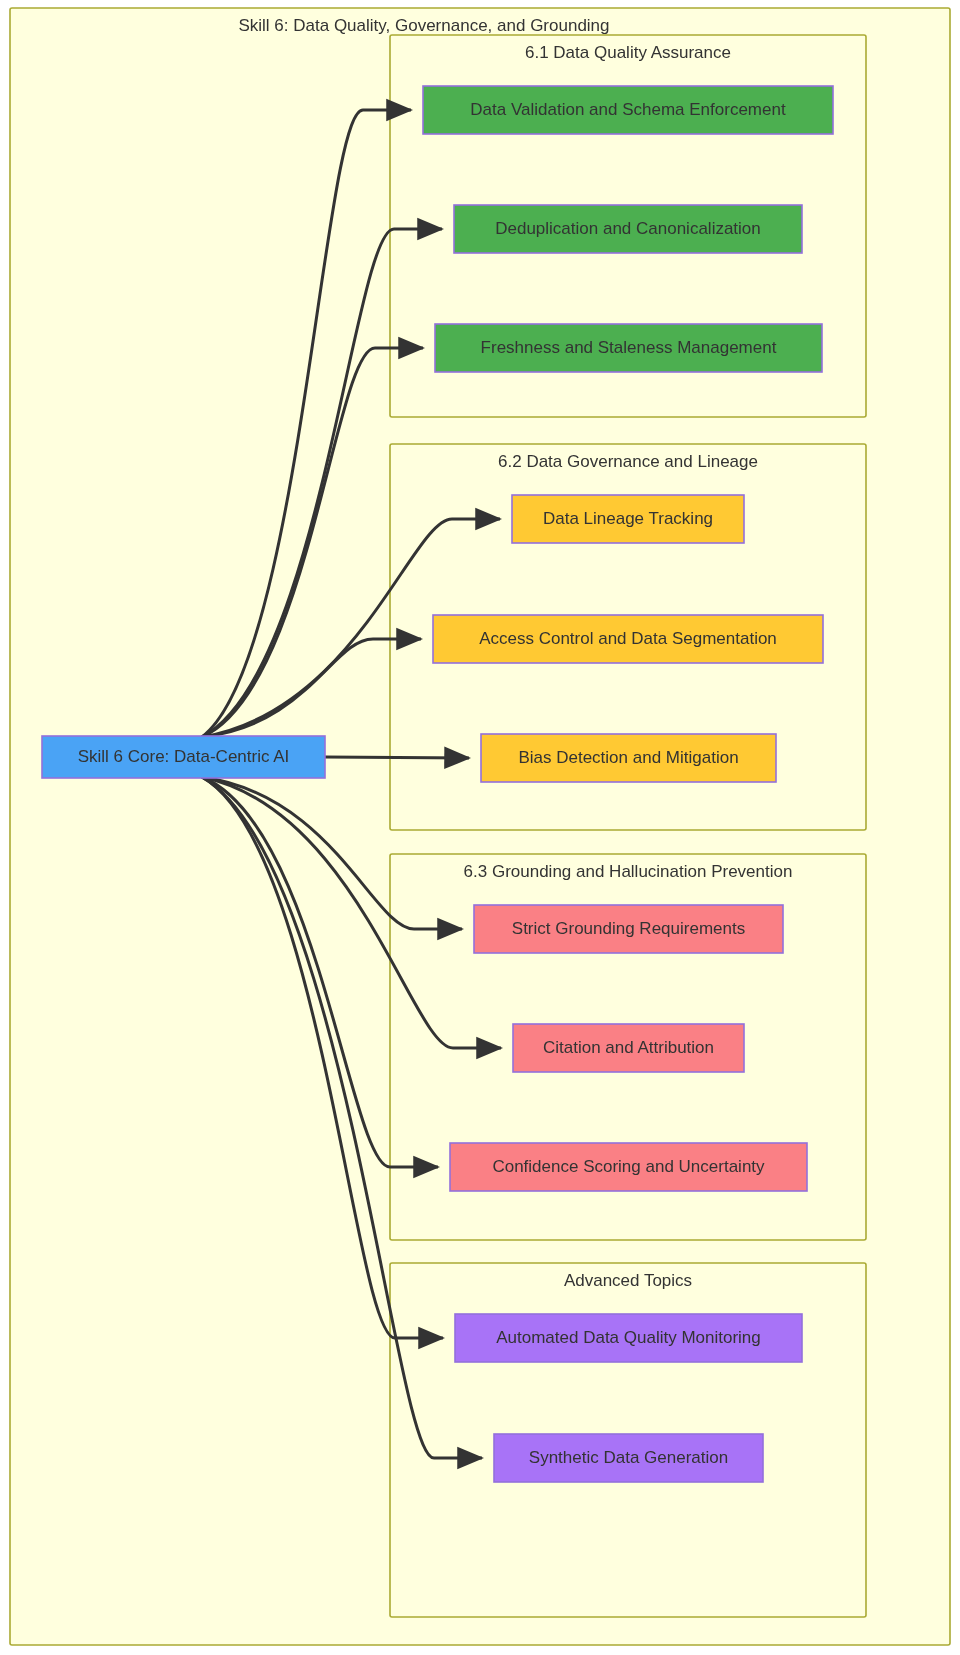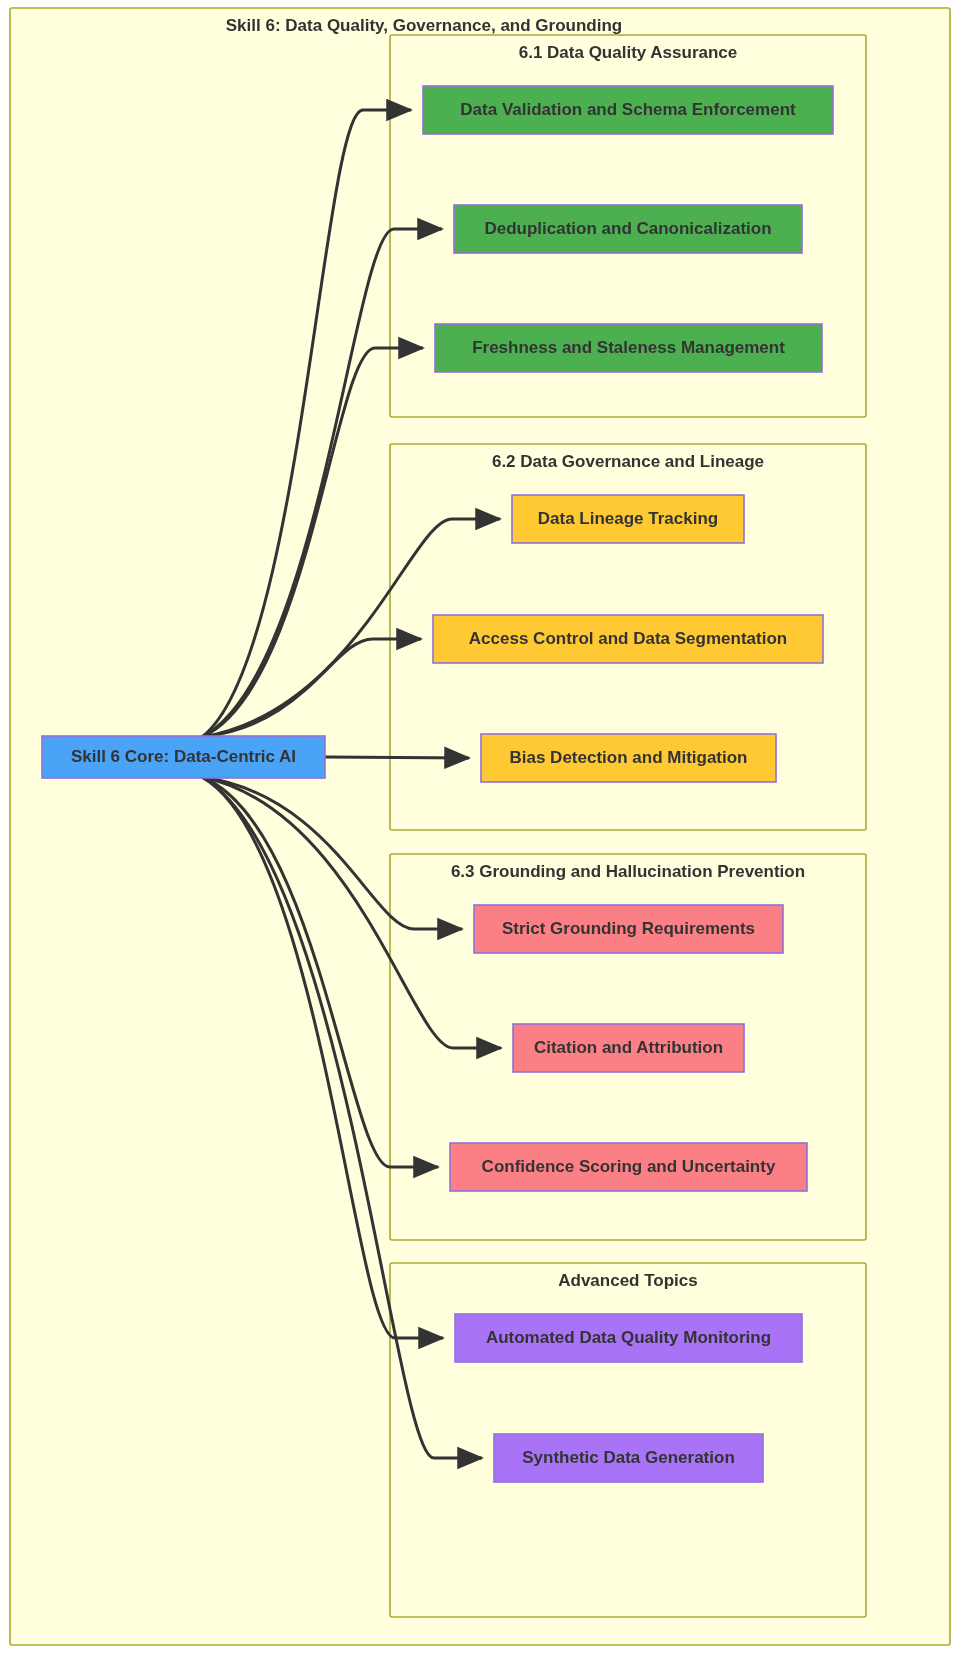--- a/index.html
+++ b/index.html
@@ -7,21 +7,20 @@
     padding: 0;
     background: #ffffff;
   }
   #diagram-root {
     position: relative;
     width: 960px;
     height: 1655px;
     font-family: "Liberation Sans", sans-serif;
     background: #ffffff;
     overflow: hidden;
-    font-weight: bold;
   }
   svg#flow {
     display: block;
     width: 960px;
     height: 1655px;
   }
   .cluster-rect {
     fill: #ffffde;
     stroke: #aaaa33;
     stroke-width: 1.6px;

